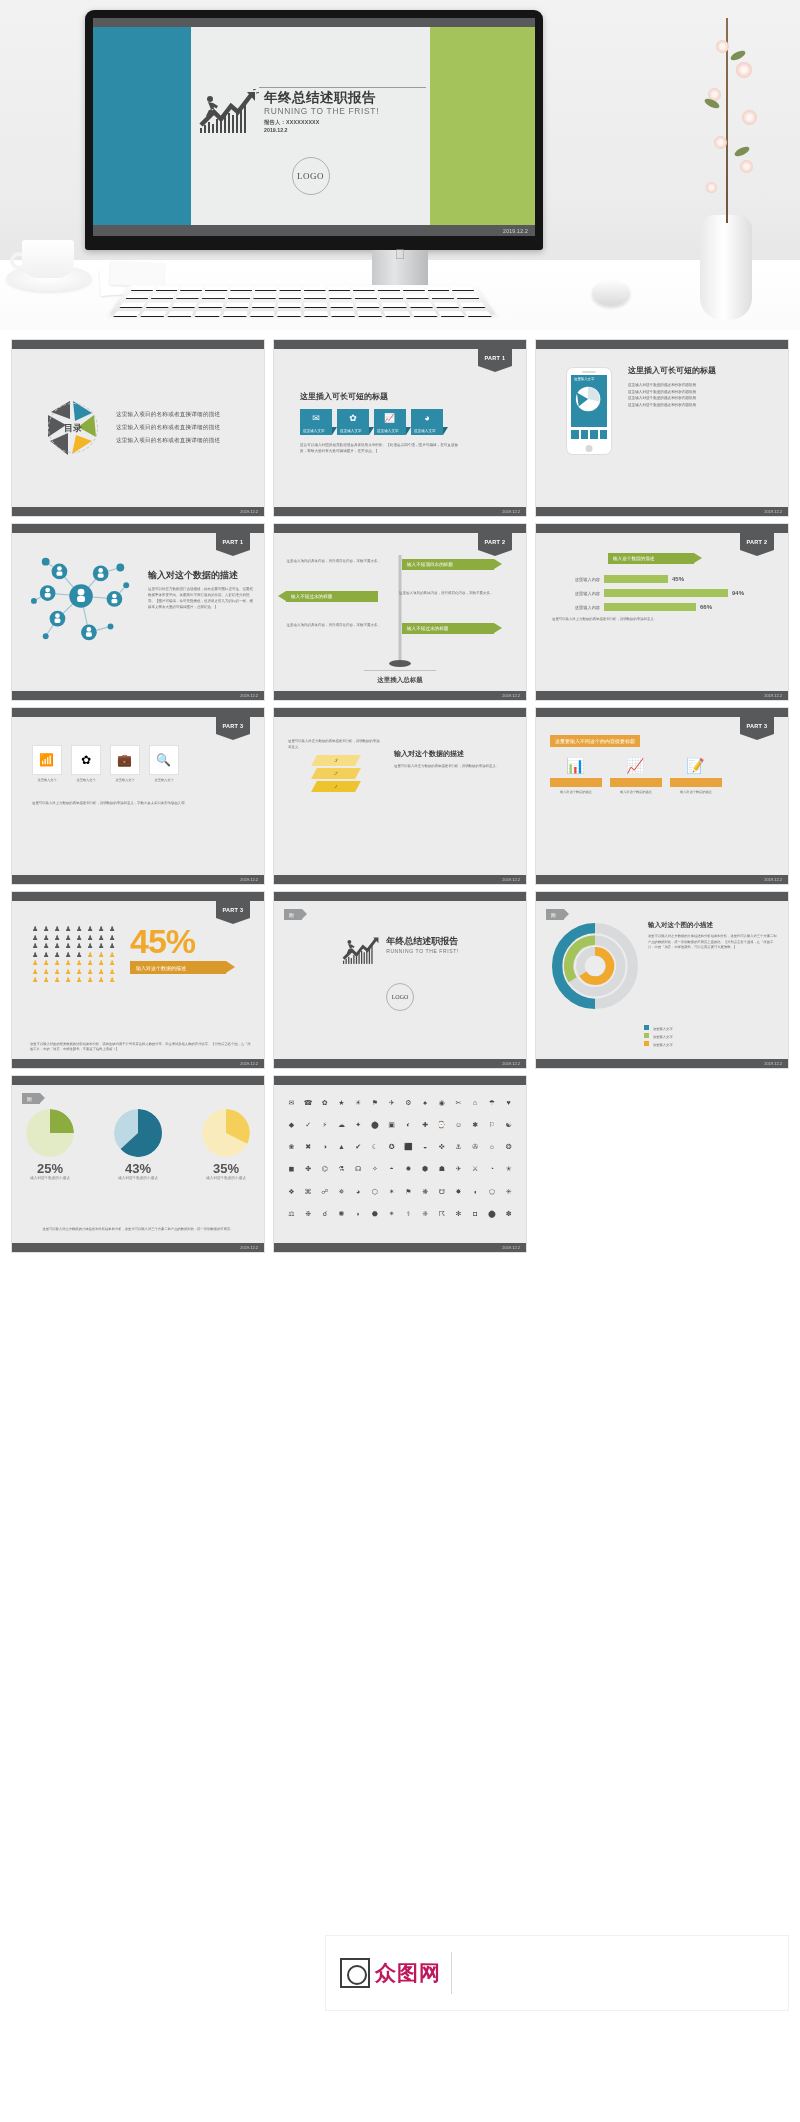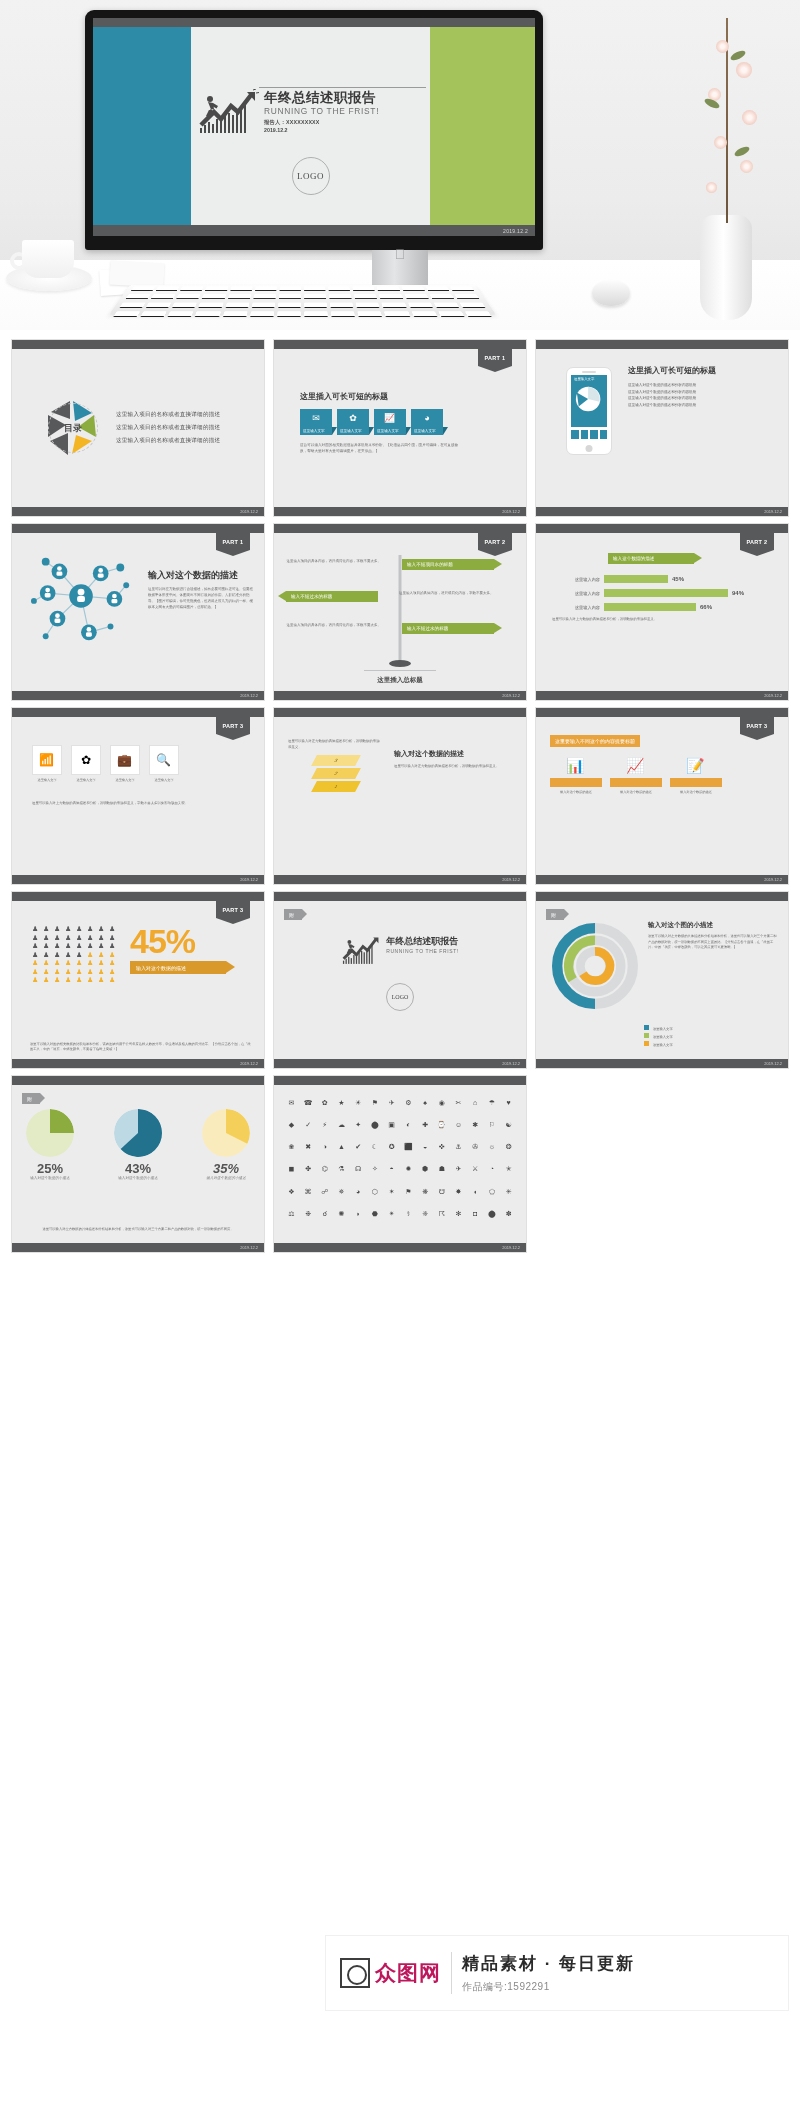--- a/index.html
+++ b/index.html
@@ -871,21 +871,21 @@
           <div class="pct-sub">输入对这个数据的小描述</div>
         </div>
         <div style="text-align:center;">
           <svg class="pie" viewBox="0 0 36 36">
             <circle cx="18" cy="18" r="18" fill="#bcd9e4"></circle>
             <path d="M18 18 L18 0 A18 18 0 1 1 5 30 Z" fill="#22728d"></path>
           </svg>
           <div class="pct">43%</div>
           <div class="pct-sub">输入对这个数据的小描述</div>
         </div>
-        <div style="text-align:center;font-style:italic;">
+        <div style="text-align:center;">
           <svg class="pie" viewBox="0 0 36 36">
             <circle cx="18" cy="18" r="18" fill="#faebbd"></circle>
             <path d="M18 18 L18 0 A18 18 0 0 1 34 26 Z" fill="#f4cf5a"></path>
           </svg>
           <div class="pct">35%</div>
           <div class="pct-sub">输入对这个数据的小描述</div>
         </div>
       </div>
       <div style="position:absolute;left:16px;right:16px;bottom:10px;font-size:3.3px;color:#6a6a6a;line-height:1.7;text-align:center;">这里可以输入对左方数据的具体描述和分析结果和分析，这里也可以输入对三个方案二和产品的数据对比，统一说明数据的不同度。</div>
     </div>
@@ -990,17 +990,13 @@
   </div>
 
 </div>
 
 <div class="watermark">
   <div class="wm-logo">
     <div class="wm-mark"></div>
     <div class="wm-name">众图网</div>
   </div>
   <div class="wm-divider"></div>
-  <div class="wm-text">
-    <div class="wm-a">精品素材 · 每日更新</div>
-    <div class="wm-b">作品编号:1592291</div>
-  </div>
 </div>
 
 </body></html>

